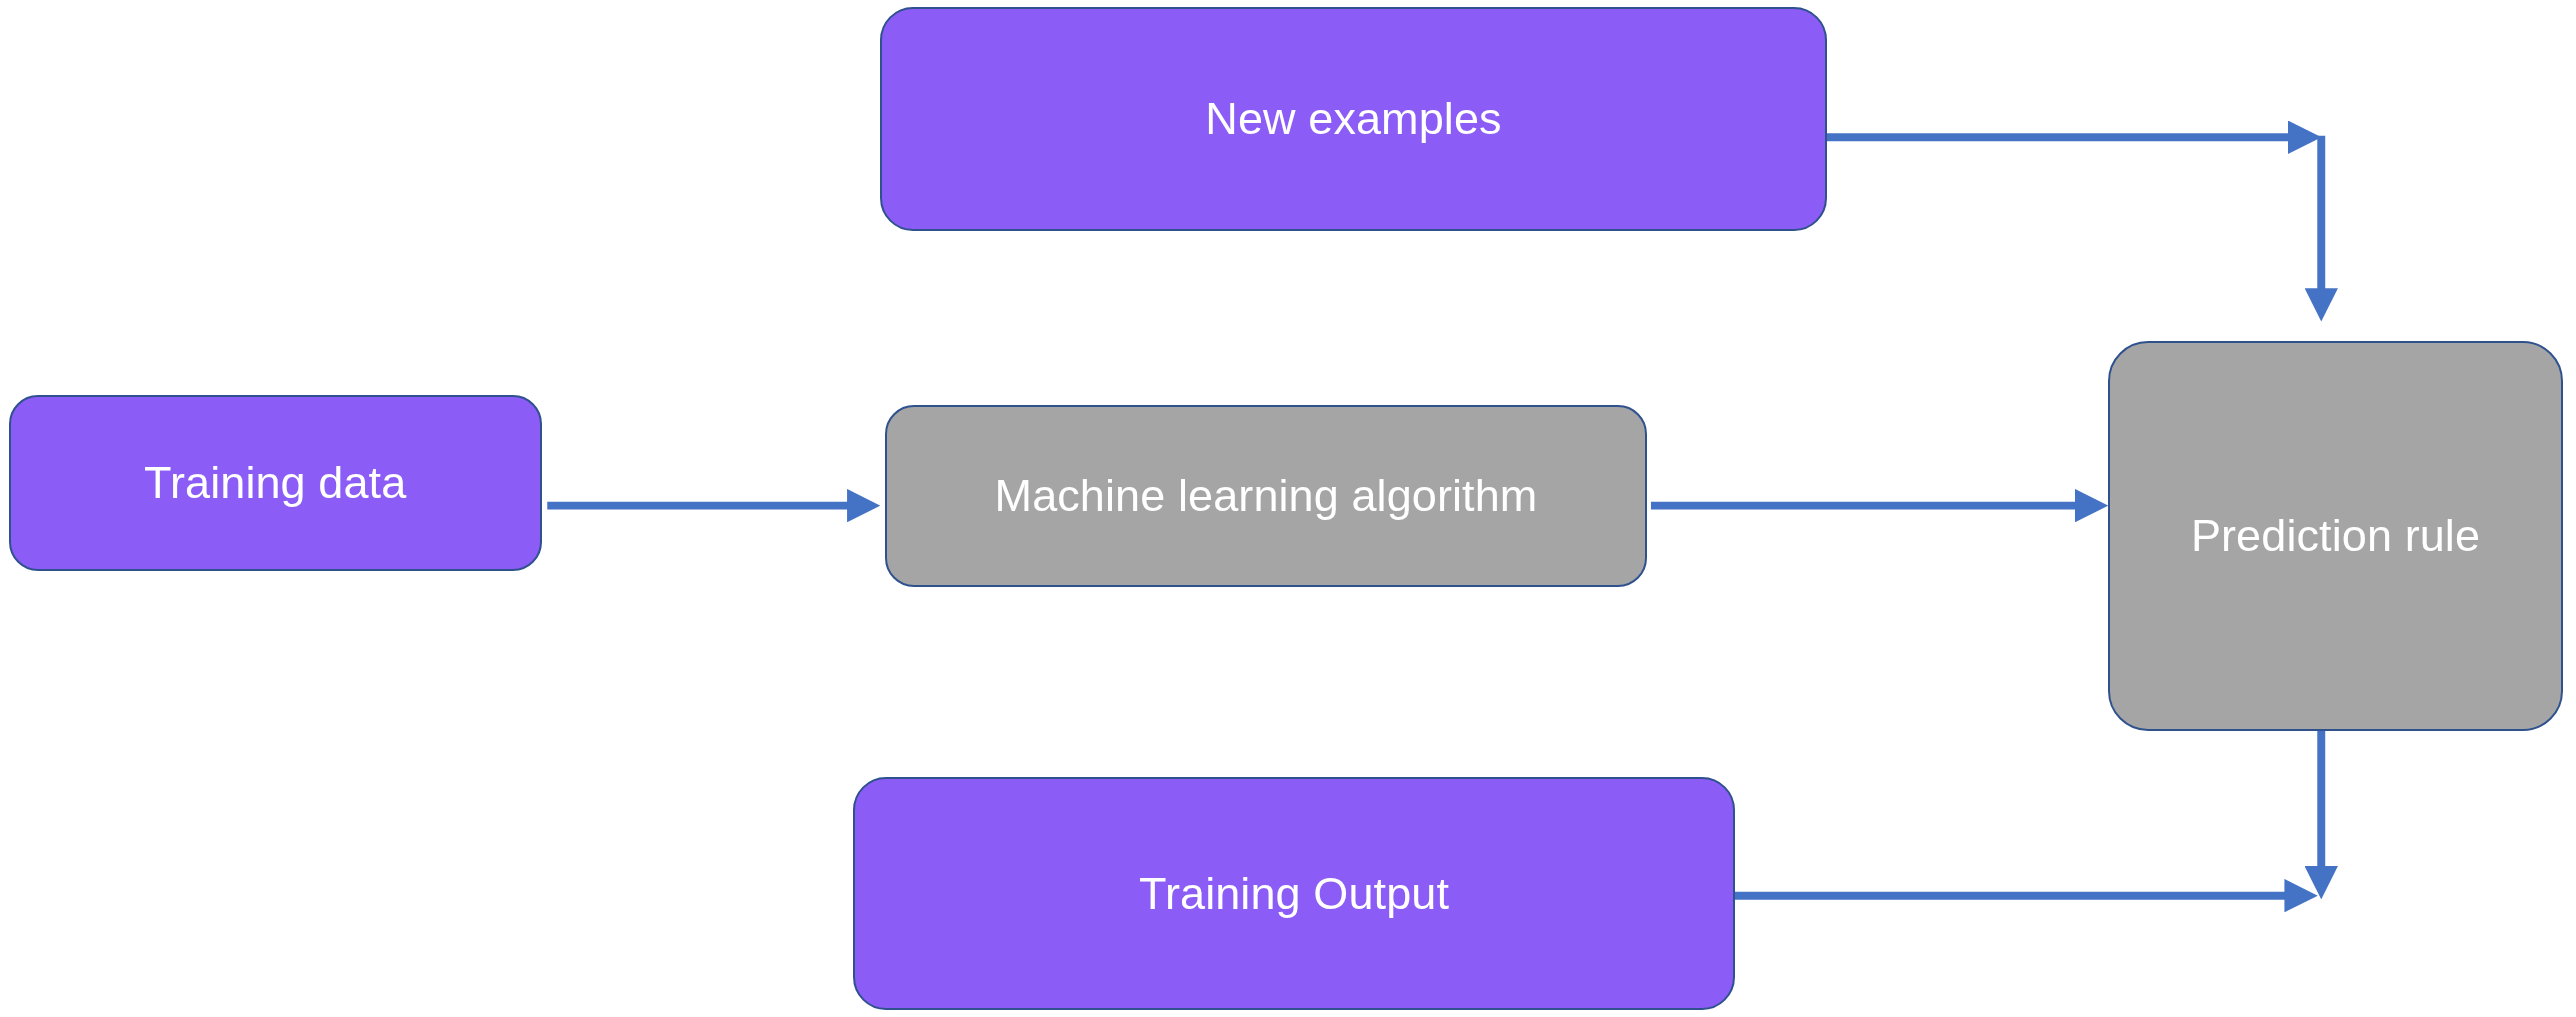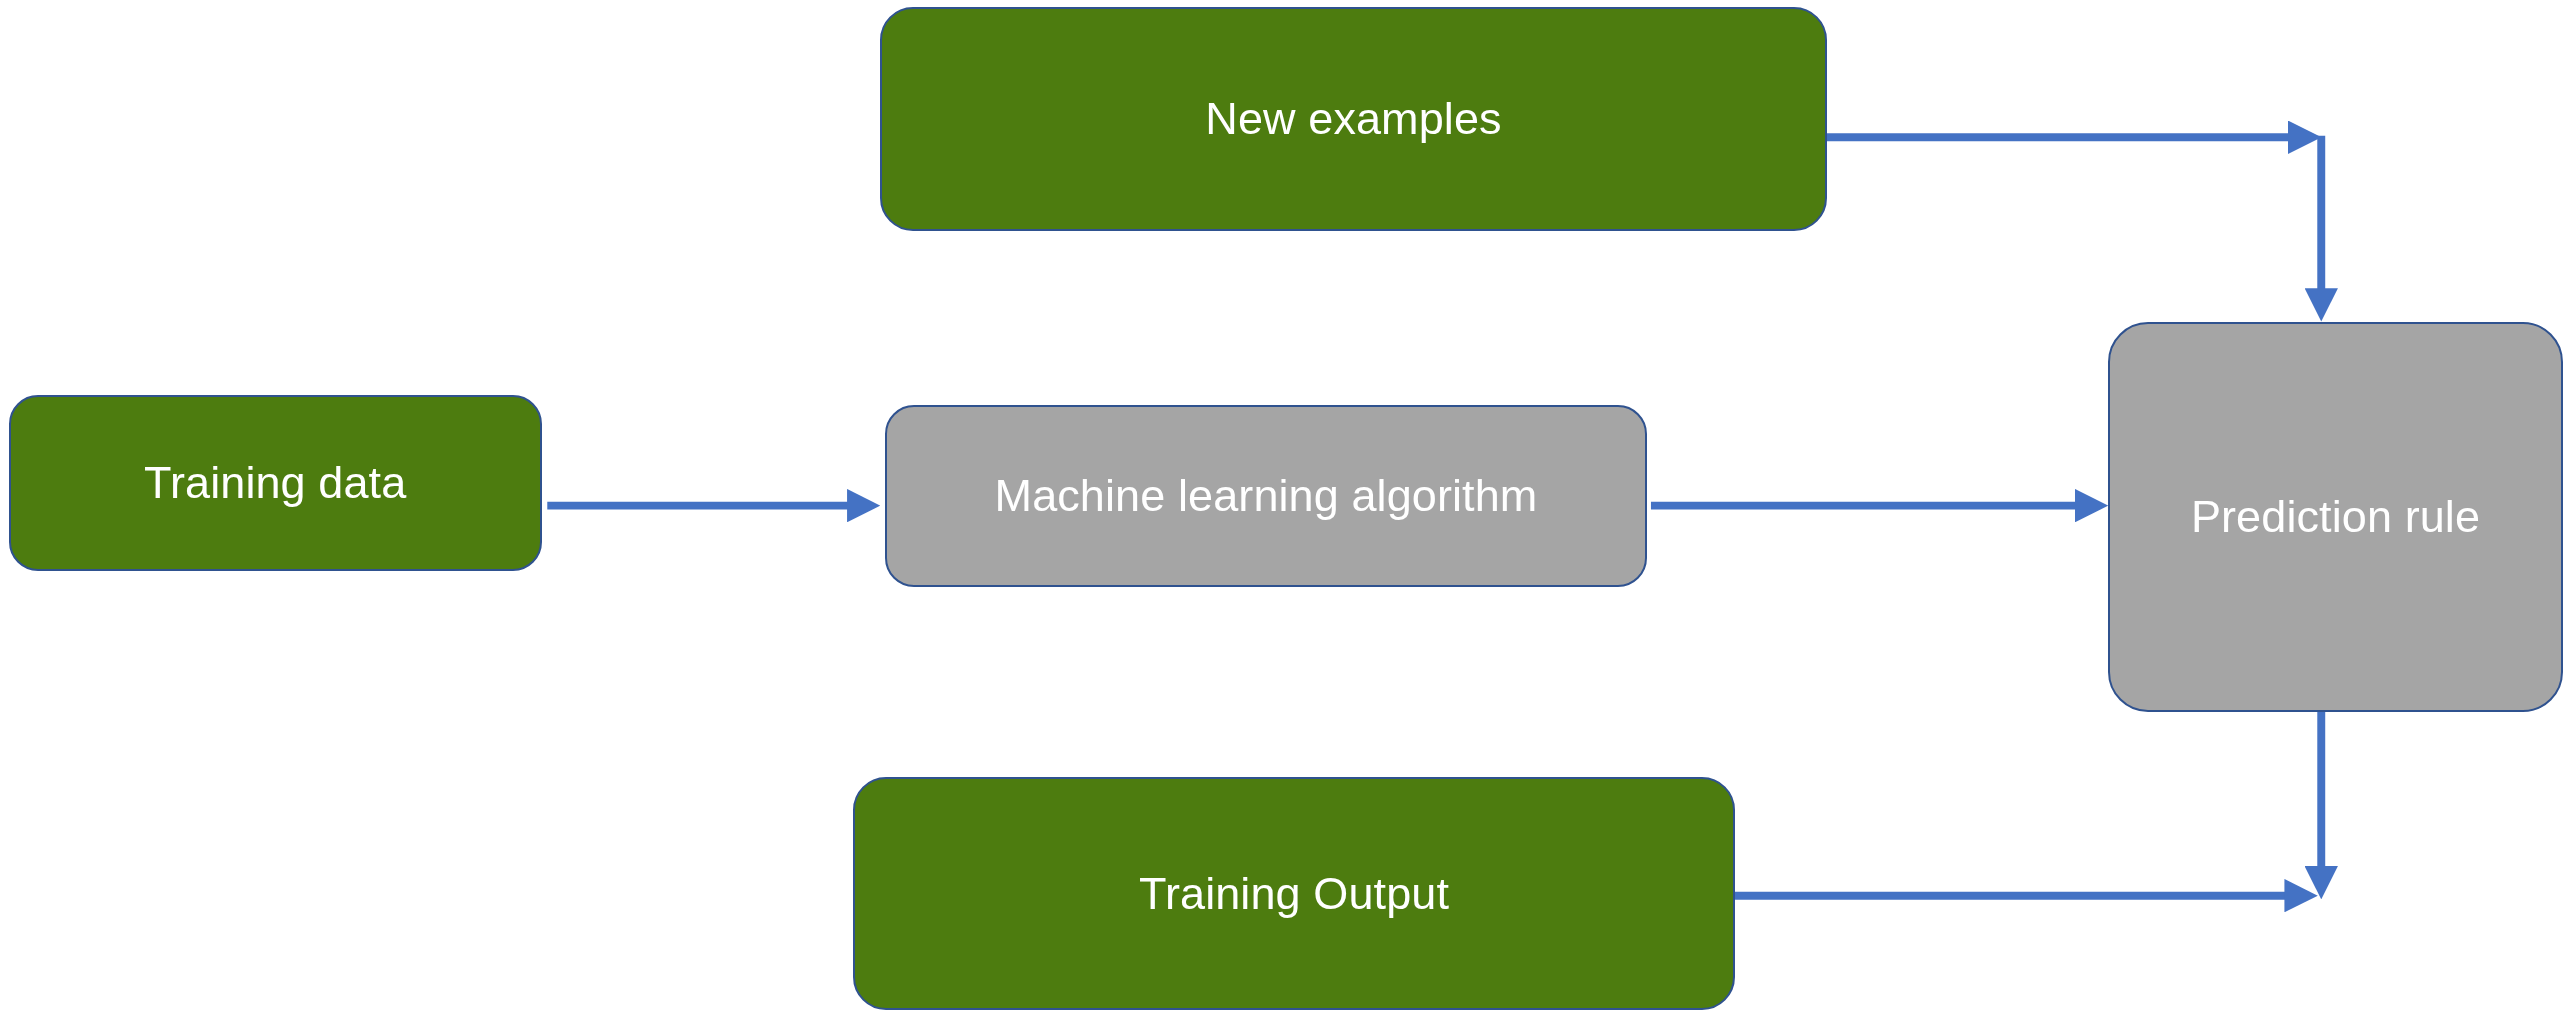--- a/index.html
+++ b/index.html
@@ -35,38 +35,38 @@
     text-align: center;
     color: #ffffff;
     font-size: 45px;
     font-weight: 400;
     line-height: 1.15;
     letter-spacing: 0.1px;
     border-radius: 32px;
     z-index: 2;
   }
   .node-blue {
-    background: #4d7c0f;
+    background: #8b5cf6;
     border: 2.2px solid #2F528F;
   }
   .node-gray {
     background: #A5A5A5;
     border: 2.2px solid #2F528F;
   }
   .node-label {
     display: block;
     padding: 0 13px;
     white-space: nowrap;
   }
   
   #node-training-data   { left: 8.7px;   top: 395px;  width: 533px;  height: 176px; border-radius: 29px; }
   #node-new-examples    { left: 880px; top: 7.2px;   width: 947px; height: 224px; border-radius: 33px; }
   #node-ml-algorithm    { left: 885px; top: 405px;  width: 762px; height: 182px; border-radius: 29px; }
   #node-predicted-output{ left: 853px; top: 777px; width: 882px; height: 233px; border-radius: 33px; }
-  #node-prediction-rule { left: 2108px; top: 322px;  width: 455px;  height: 390px; border-radius: 40px; }
+  #node-prediction-rule { left: 2108px; top: 341px;  width: 455px;  height: 390px; border-radius: 40px; }
 </style>
 </head>
 <body>
 
 <div id="canvas">
 
   <svg id="edge-layer" viewBox="0 0 3565 1408">
     <defs>
       <marker id="arrowhead" markerWidth="4.2" markerHeight="4.2" refX="3.0" refY="2.1" orient="auto" markerUnits="strokeWidth">
         <path d="M 0 0 L 4.2 2.1 L 0 4.2 z" fill="#4472C4"></path>

